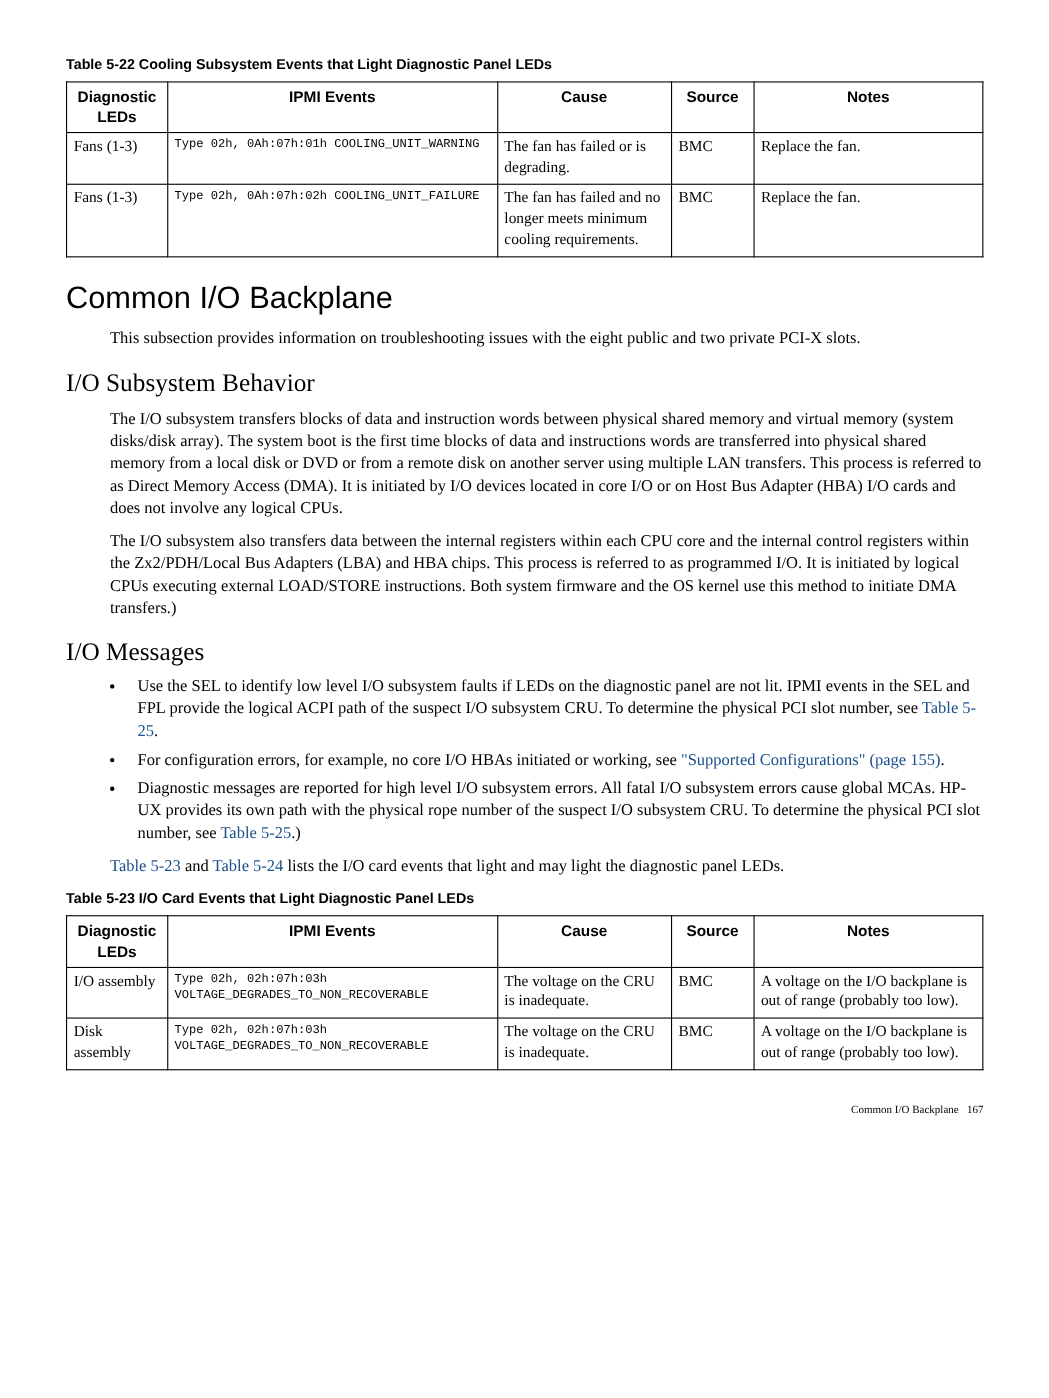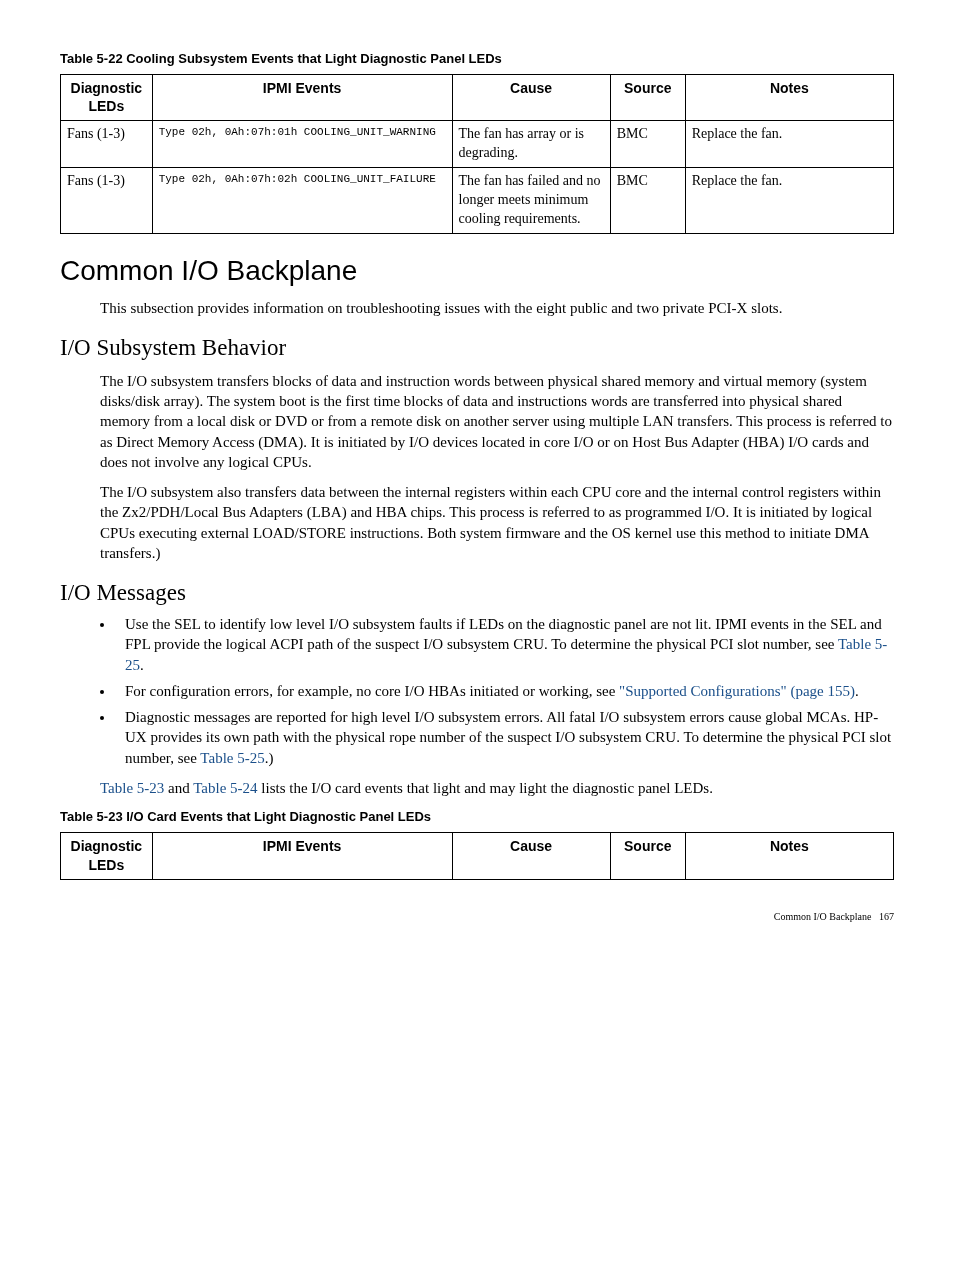--- a/index.html
+++ b/index.html
@@ -84,21 +84,21 @@
       <th class="col-ipmi">IPMI Events</th>
       <th class="col-cause">Cause</th>
       <th class="col-source">Source</th>
       <th class="col-notes">Notes</th>
     </tr>
   </thead>
   <tbody>
     <tr>
       <td>Fans (1-3)</td>
       <td class="mono">Type 02h, 0Ah:07h:01h COOLING_UNIT_WARNING</td>
-      <td>The fan has array or is degrading.</td>
+      <td>The fan has failed or is degrading.</td>
       <td>BMC</td>
       <td>Replace the fan.</td>
     </tr>
     <tr>
       <td>Fans (1-3)</td>
       <td class="mono">Type 02h, 0Ah:07h:02h COOLING_UNIT_FAILURE</td>
       <td>The fan has failed and no longer meets minimum cooling requirements.</td>
       <td>BMC</td>
       <td>Replace the fan.</td>
     </tr>
@@ -133,18 +133,32 @@
   <thead>
     <tr>
       <th class="col-diag">Diagnostic LEDs</th>
       <th class="col-ipmi">IPMI Events</th>
       <th class="col-cause">Cause</th>
       <th class="col-source">Source</th>
       <th class="col-notes">Notes</th>
     </tr>
   </thead>
   <tbody>
+    <tr>
+      <td>I/O assembly</td>
+      <td class="mono">Type 02h, 02h:07h:03h VOLTAGE_DEGRADES_TO_NON_RECOVERABLE</td>
+      <td>The voltage on the CRU is inadequate.</td>
+      <td>BMC</td>
+      <td>A voltage on the I/O backplane is out of range (probably too low).</td>
+    </tr>
+    <tr>
+      <td>Disk assembly</td>
+      <td class="mono">Type 02h, 02h:07h:03h VOLTAGE_DEGRADES_TO_NON_RECOVERABLE</td>
+      <td>The voltage on the CRU is inadequate.</td>
+      <td>BMC</td>
+      <td>A voltage on the I/O backplane is out of range (probably too low).</td>
+    </tr>
   </tbody>
 </table>
 
 <div class="footer">
   <span>Common I/O Backplane</span>&nbsp;&nbsp;&nbsp;<span>167</span>
 </div>
 
 </body></html>

